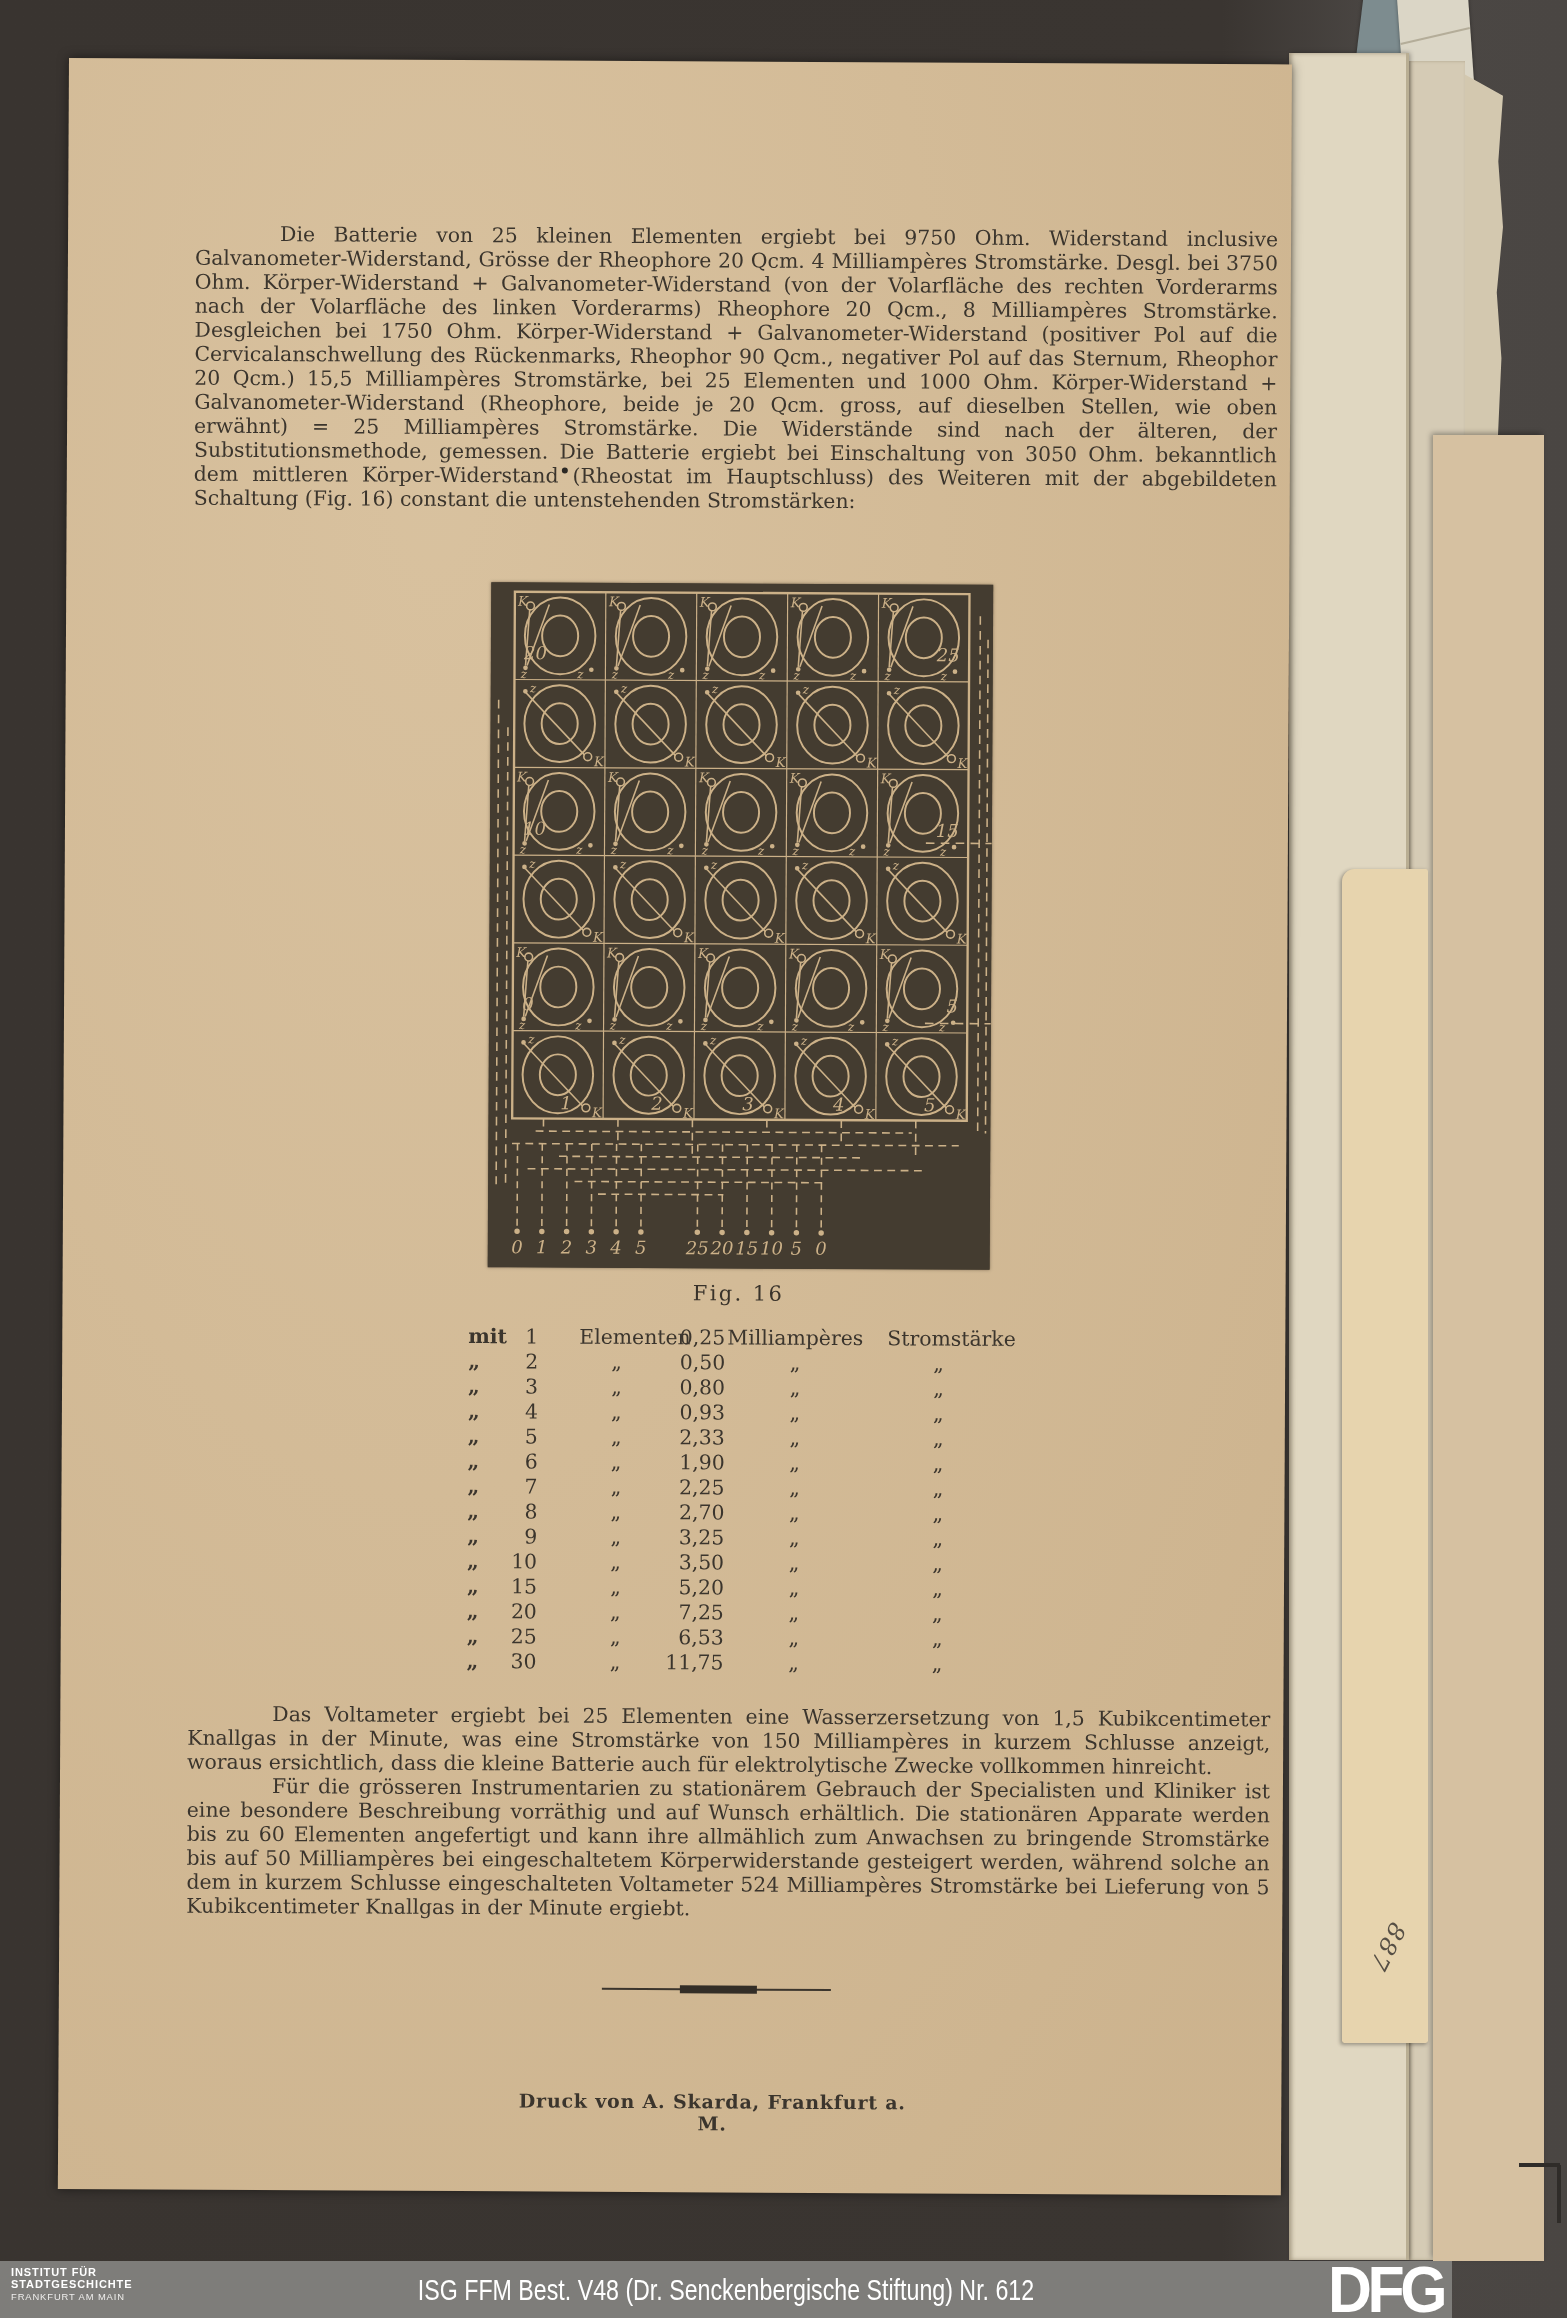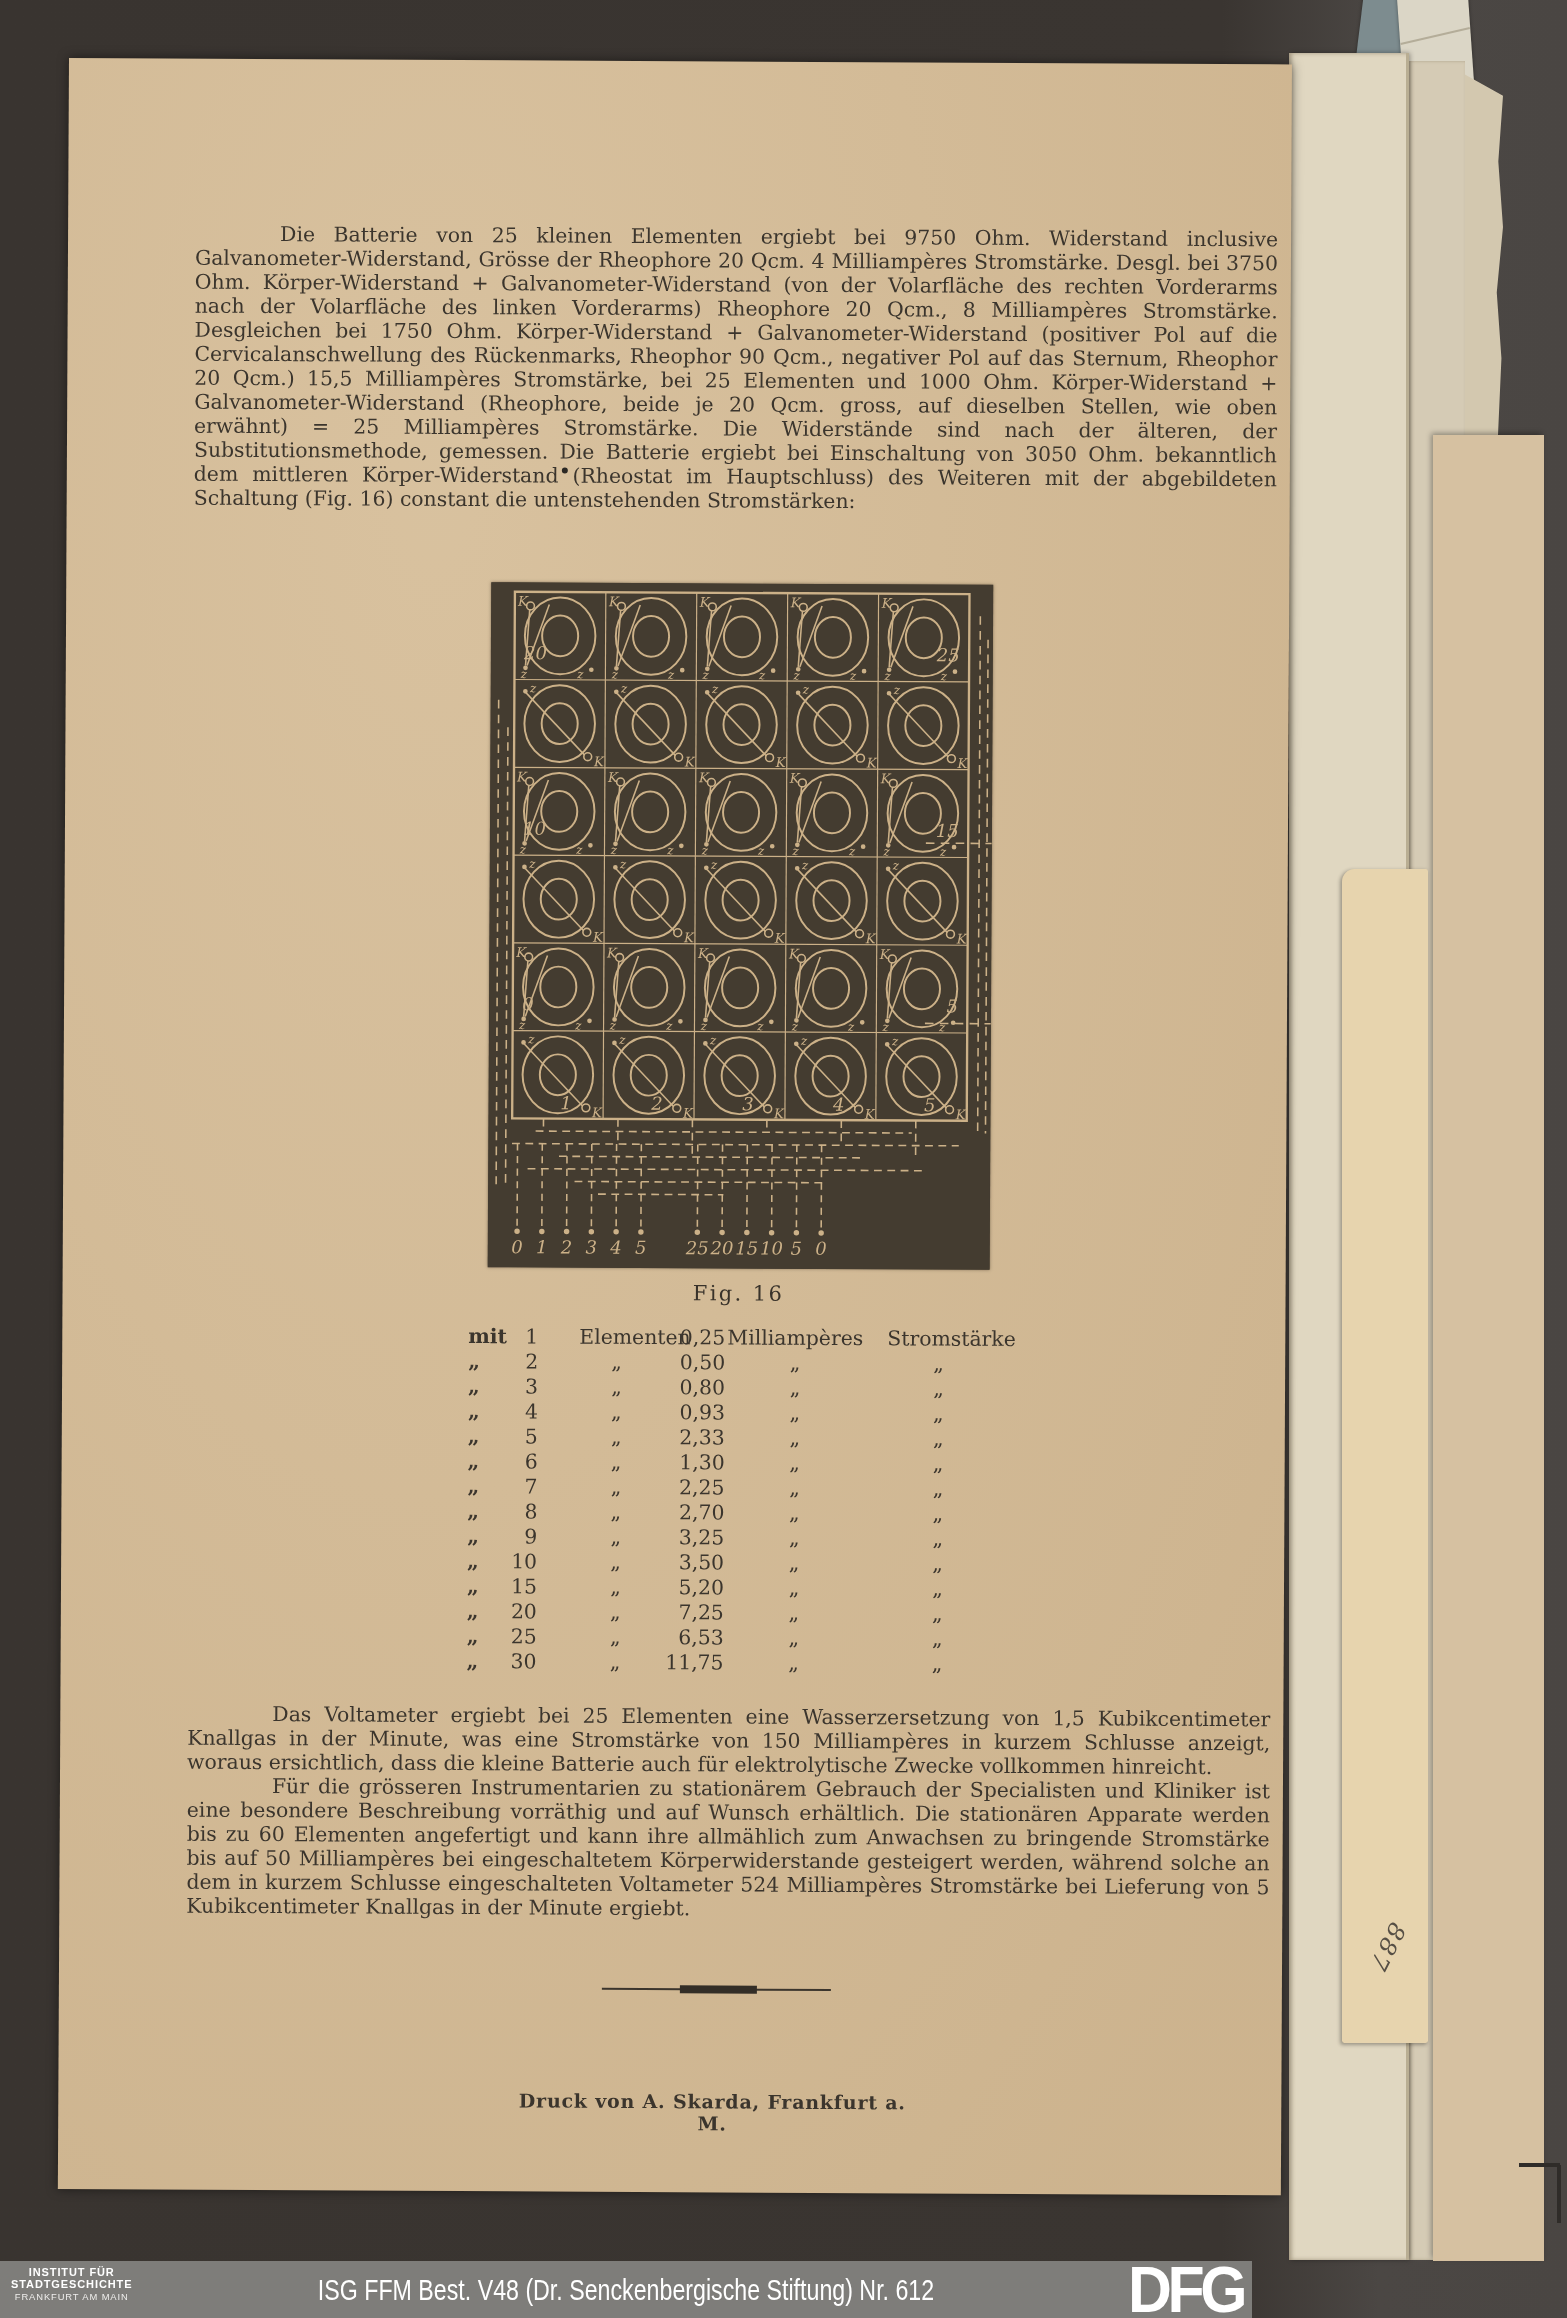--- a/index.html
+++ b/index.html
@@ -40,21 +40,21 @@
   .current-table .c0{text-align:left;padding-left:11px;font-weight:bold;}
   .current-table .c1{text-align:right;}
   .current-table .c2{text-align:center;margin-left:41px;}
   .current-table .c3{text-align:right;}
   .current-table .c4{text-align:center;}
   .current-table .c5{text-align:center;margin-left:22px;}
   .rule{position:absolute;left:543px;top:1927px;width:229px;height:1.6px;background:#3b352d;}
   .rule:before{content:"";position:absolute;left:78px;top:-3.1px;width:77px;height:7.8px;background:#332e27;}
   .printer-line{position:absolute;left:458px;top:2029px;width:392px;text-align:center;font-size:19px;font-weight:700;letter-spacing:0.8px;color:#3b352d;}
   
-  .footer{left:0;top:2261px;width:1252px;height:58px;background:#7e7d7a;font-family:"Liberation Sans",sans-serif;color:#ffffff;text-align:center;}
+  .footer{left:0;top:2261px;width:1452px;height:58px;background:#7e7d7a;font-family:"Liberation Sans",sans-serif;color:#ffffff;}
   .inst{position:absolute;left:11px;top:6.3px;line-height:11.8px;}
   .inst .b{font-weight:700;font-size:11px;letter-spacing:0.9px;}
   .inst .r{font-weight:400;font-size:9.4px;letter-spacing:0.9px;color:#efeeec;}
   .ref{position:absolute;left:50%;top:50%;transform:translate(-50%,-50%) scaleX(.8);font-size:29px;white-space:nowrap;}
   .dfg{position:absolute;right:9.4px;top:50%;transform:translateY(-50%) scaleX(.95);transform-origin:right center;font-size:64px;font-weight:700;letter-spacing:-4.7px;line-height:58px;}
 </style>
 </head>
 <body>
 
 <div class="abs scrap-blue"></div>
@@ -441,21 +441,21 @@
       <div class="c5">„</div>
       <div class="c0">„</div>
       <div class="c1">5</div>
       <div class="c2">„</div>
       <div class="c3">2,33</div>
       <div class="c4">„</div>
       <div class="c5">„</div>
       <div class="c0">„</div>
       <div class="c1">6</div>
       <div class="c2">„</div>
-      <div class="c3">1,30</div>
+      <div class="c3">1,90</div>
       <div class="c4">„</div>
       <div class="c5">„</div>
       <div class="c0">„</div>
       <div class="c1">7</div>
       <div class="c2">„</div>
       <div class="c3">2,25</div>
       <div class="c4">„</div>
       <div class="c5">„</div>
       <div class="c0">„</div>
       <div class="c1">8</div>

